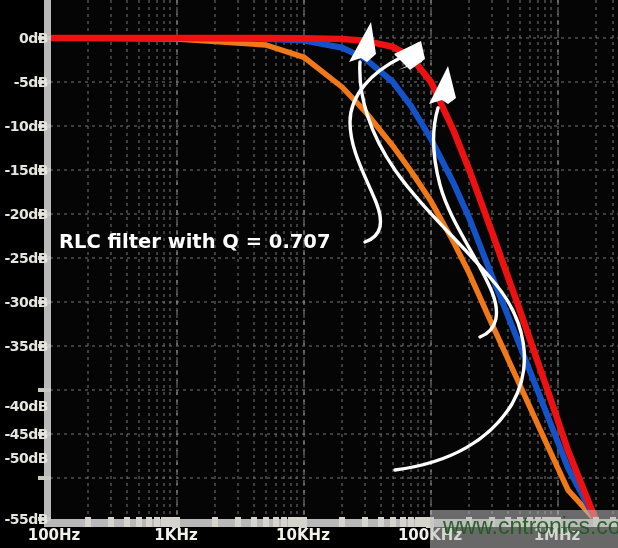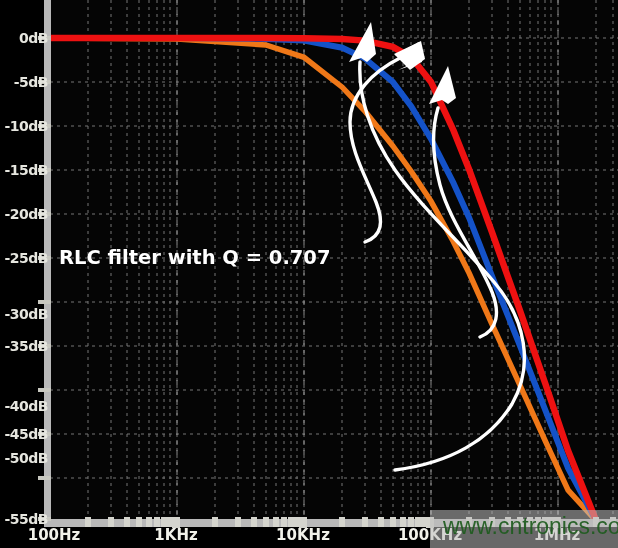--- a/index.html
+++ b/index.html
@@ -63,21 +63,20 @@
   
   .annot{
     position:absolute;
     color:#ffffff;
     font-size:19.5px;
     font-weight:bold;
     font-family:"DejaVu Sans", sans-serif;
     line-height:26px;
     white-space:nowrap;
     text-shadow:0 0 1px #000;
-    margin-top:16px;
   }
   
   #wm-band{
     position:absolute;
     left:430px;top:510px;width:188px;height:38px;
     background:rgba(190,190,190,0.55);
   }
   #wm-text{
     position:absolute;
     left:443px;top:513px;
@@ -210,21 +209,21 @@
   <div class="ytickmark" style="top:432px"></div>
   <div class="ytickmark" style="top:476px"></div>
   <div class="ytickmark" style="top:517px"></div>
 
   <div class="ytick" style="top:30px">0dB</div>
   <div class="ytick" style="top:74px">-5dB</div>
   <div class="ytick" style="top:118px">-10dB</div>
   <div class="ytick" style="top:162px">-15dB</div>
   <div class="ytick" style="top:206px">-20dB</div>
   <div class="ytick" style="top:250px">-25dB</div>
-  <div class="ytick" style="top:306px">-30dB</div>
+  <div class="ytick" style="top:294px">-30dB</div>
   <div class="ytick" style="top:338px">-35dB</div>
   <div class="ytick" style="top:398px">-40dB</div>
   <div class="ytick" style="top:426px">-45dB</div>
   <div class="ytick" style="top:450px">-50dB</div>
   <div class="ytick" style="top:511px">-55dB</div>
 
   <div class="xtickmark" style="left:85px"></div>
   <div class="xtickmark" style="left:108px"></div>
   <div class="xtickmark" style="left:124px"></div>
   <div class="xtickmark" style="left:136px"></div>

